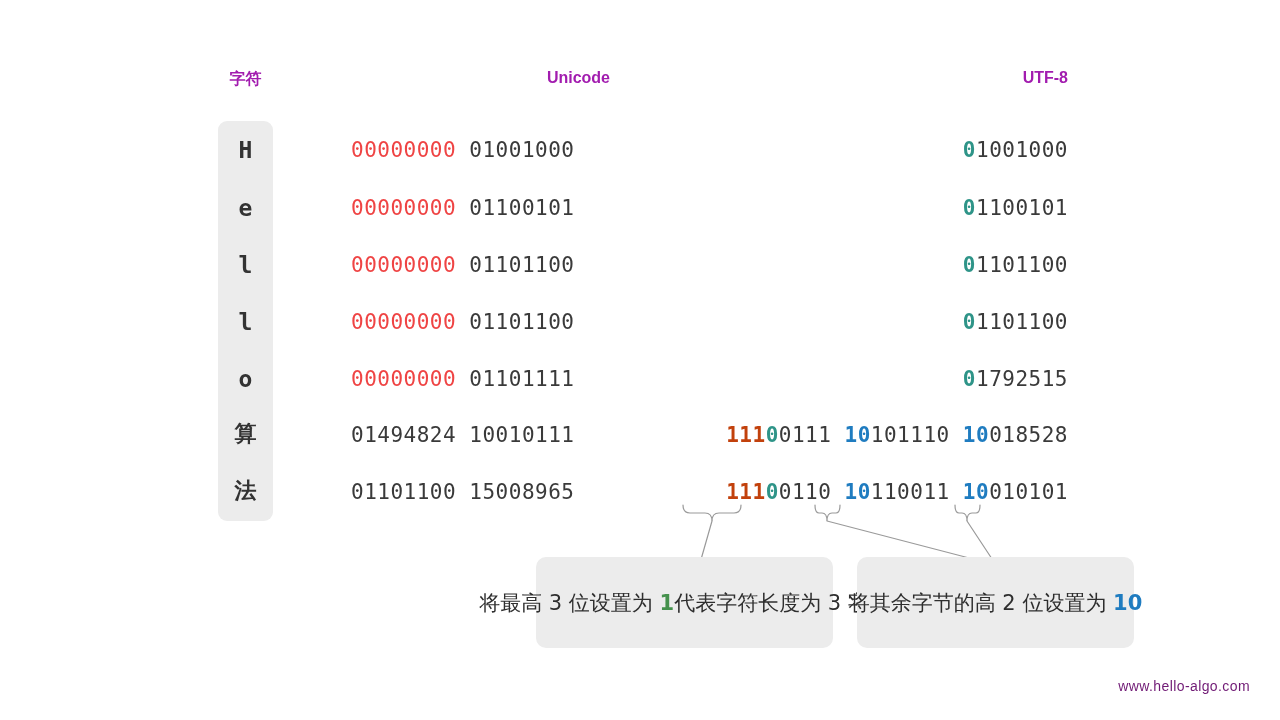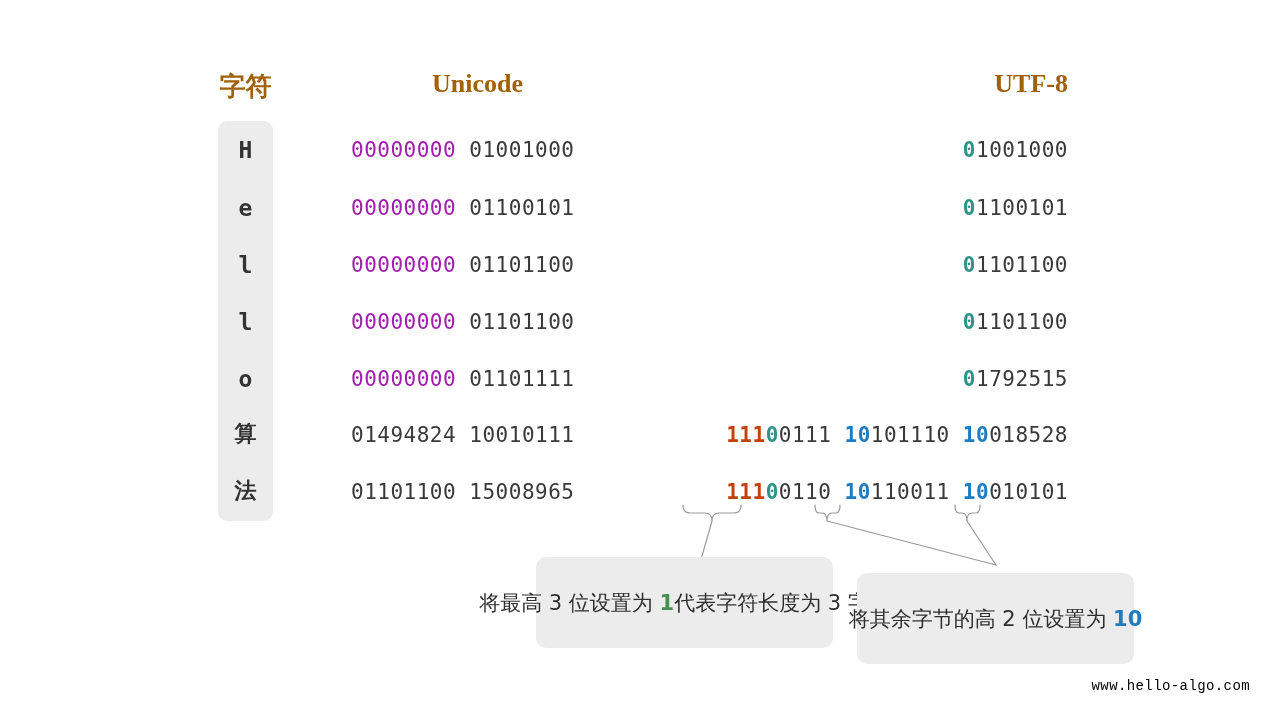--- a/index.html
+++ b/index.html
@@ -12,28 +12,28 @@
     height: 720px;
     position: relative;
     overflow: hidden;
     font-family: "DejaVu Sans", sans-serif;
     -webkit-font-smoothing: antialiased;
   }
 
   
   .hdr {
     position: absolute;
-    font-family: Liberation Serif, serif;
+    font-family: Liberation Sans, sans-serif;
     font-weight: bold;
-    font-size: 26px;
-    color: #a16207;
+    font-size: 16px;
+    color: #a21caf;
     white-space: nowrap;
   }
   #hdr-char  { left: 218px; top: 69px; width: 55px; text-align: center; }
-  #hdr-uni   { left: 345px; top: 69px; width: 265px; text-align: center; }
+  #hdr-uni   { left: 345px; top: 69px; width: 265px; text-align: right; }
   #hdr-utf   { left: 676px; top: 69px; width: 392px; text-align: right; }
 
   
   #char-col {
     position: absolute;
     left: 218px;
     top: 121px;
     width: 55px;
     height: 400px;
     background: #ececec;
@@ -59,21 +59,21 @@
   
   .bin {
     position: absolute;
     font-family: "DejaVu Sans Mono", monospace;
     font-size: 21px;
     line-height: 20px;
     letter-spacing: 0.5px;
     white-space: pre;
   }
   .uni  { left: 351px; color: #3a3a3a; }
-  .uni .dim { color: #a21caf; }
+  .uni .dim { color: #ef4444; }
   .utf  { left: 676px; width: 392px; text-align: right; color: #3a3a3a; }
   .utf .g  { color: #c2410c; font-weight: bold; }
   .utf .t  { color: #2e9488; font-weight: bold; }
   .utf .b  { color: #1f7cc0; font-weight: bold; }
 
   
   #connectors {
     position: absolute;
     left: 0; top: 0;
     width: 1280px; height: 720px;
@@ -87,33 +87,33 @@
     border-radius: 10px;
     display: flex;
     justify-content: center;
     align-items: center;
     font-family: "DejaVu Sans", sans-serif;
     font-size: 21px;
     color: #2e2e2e;
     line-height: 32px;
   }
   #callout-1 { left: 536px; top: 557px; width: 297px; height: 91px; }
-  #callout-2 { left: 857px; top: 557px; width: 277px; height: 91px; margin-top: 16px; }
+  #callout-2 { left: 857px; top: 557px; width: 277px; height: 91px; }
   .callout .line { white-space: pre; }
   .callout .g { color: #45914d; font-weight: bold; }
   .callout .b { color: #1f7cc0; font-weight: bold; }
 
   
   #watermark {
     position: absolute;
     right: 30px;
     top: 678px;
-    font-family: Liberation Mono, monospace;
+    font-family: Liberation Sans, sans-serif;
     font-size: 14px;
-    color: #000000;
+    color: #701a75;
     letter-spacing: 0.4px;
   }
 </style>
 </head>
 <body>
 
 <div class="hdr" id="hdr-char">字符</div>
 <div class="hdr" id="hdr-uni">Unicode</div>
 <div class="hdr" id="hdr-utf">UTF-8</div>
 

